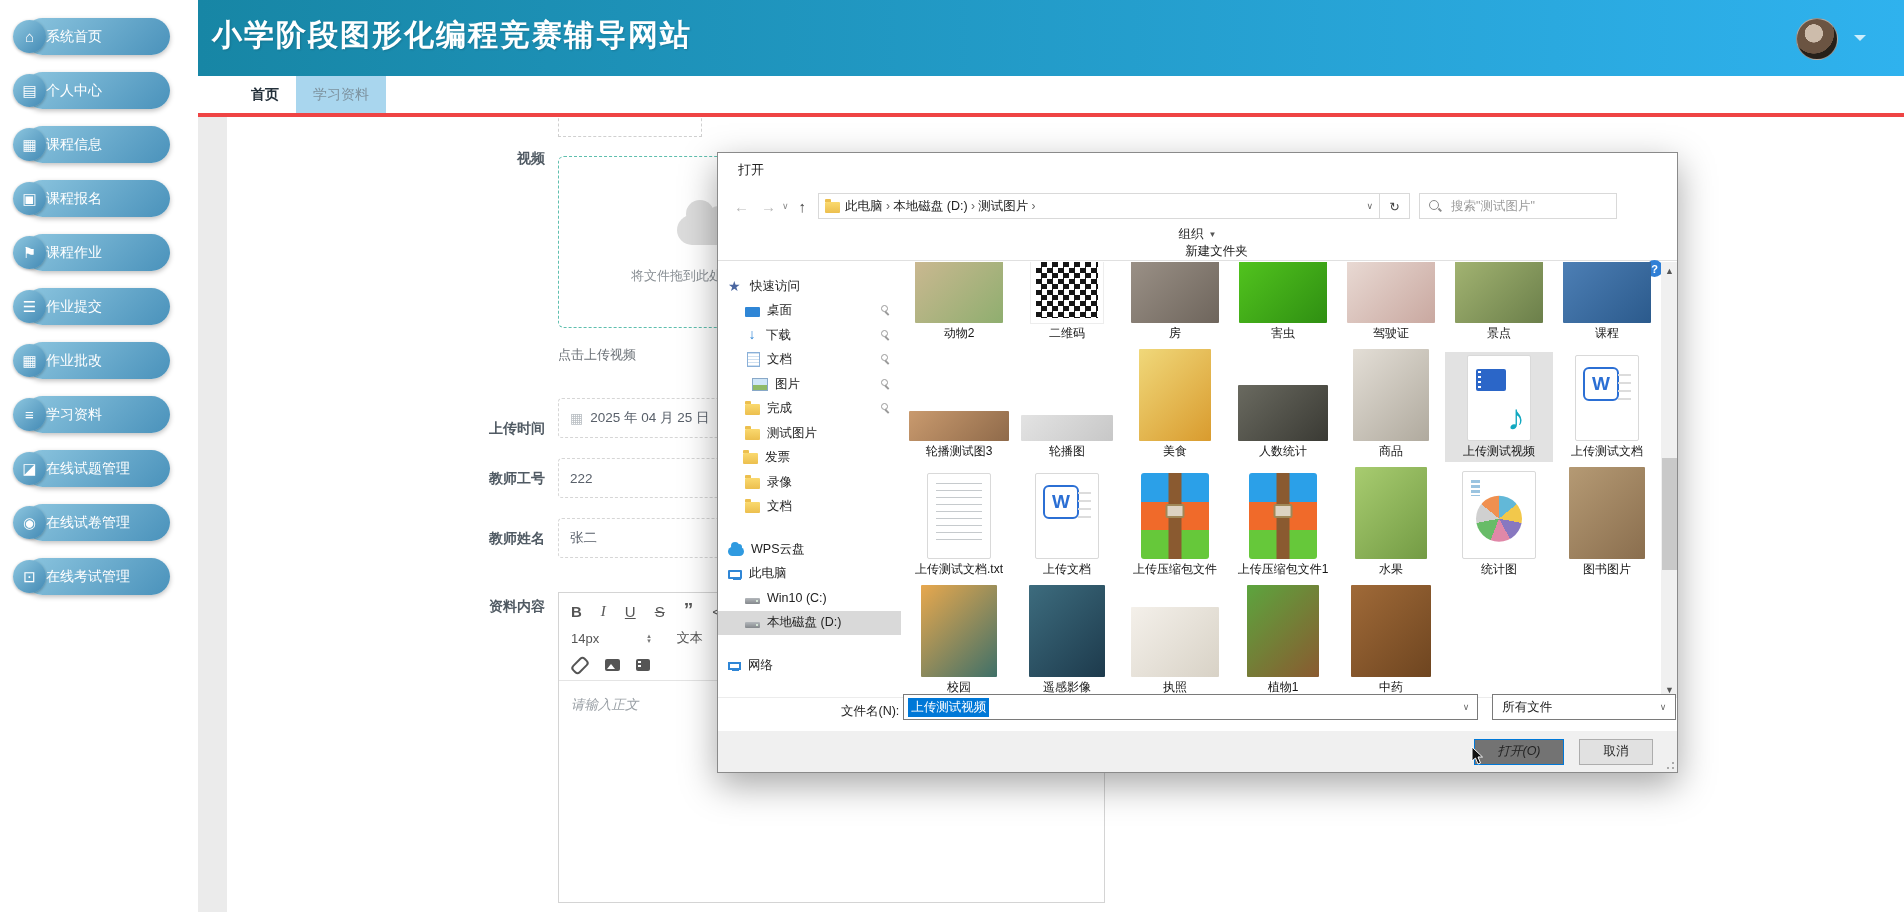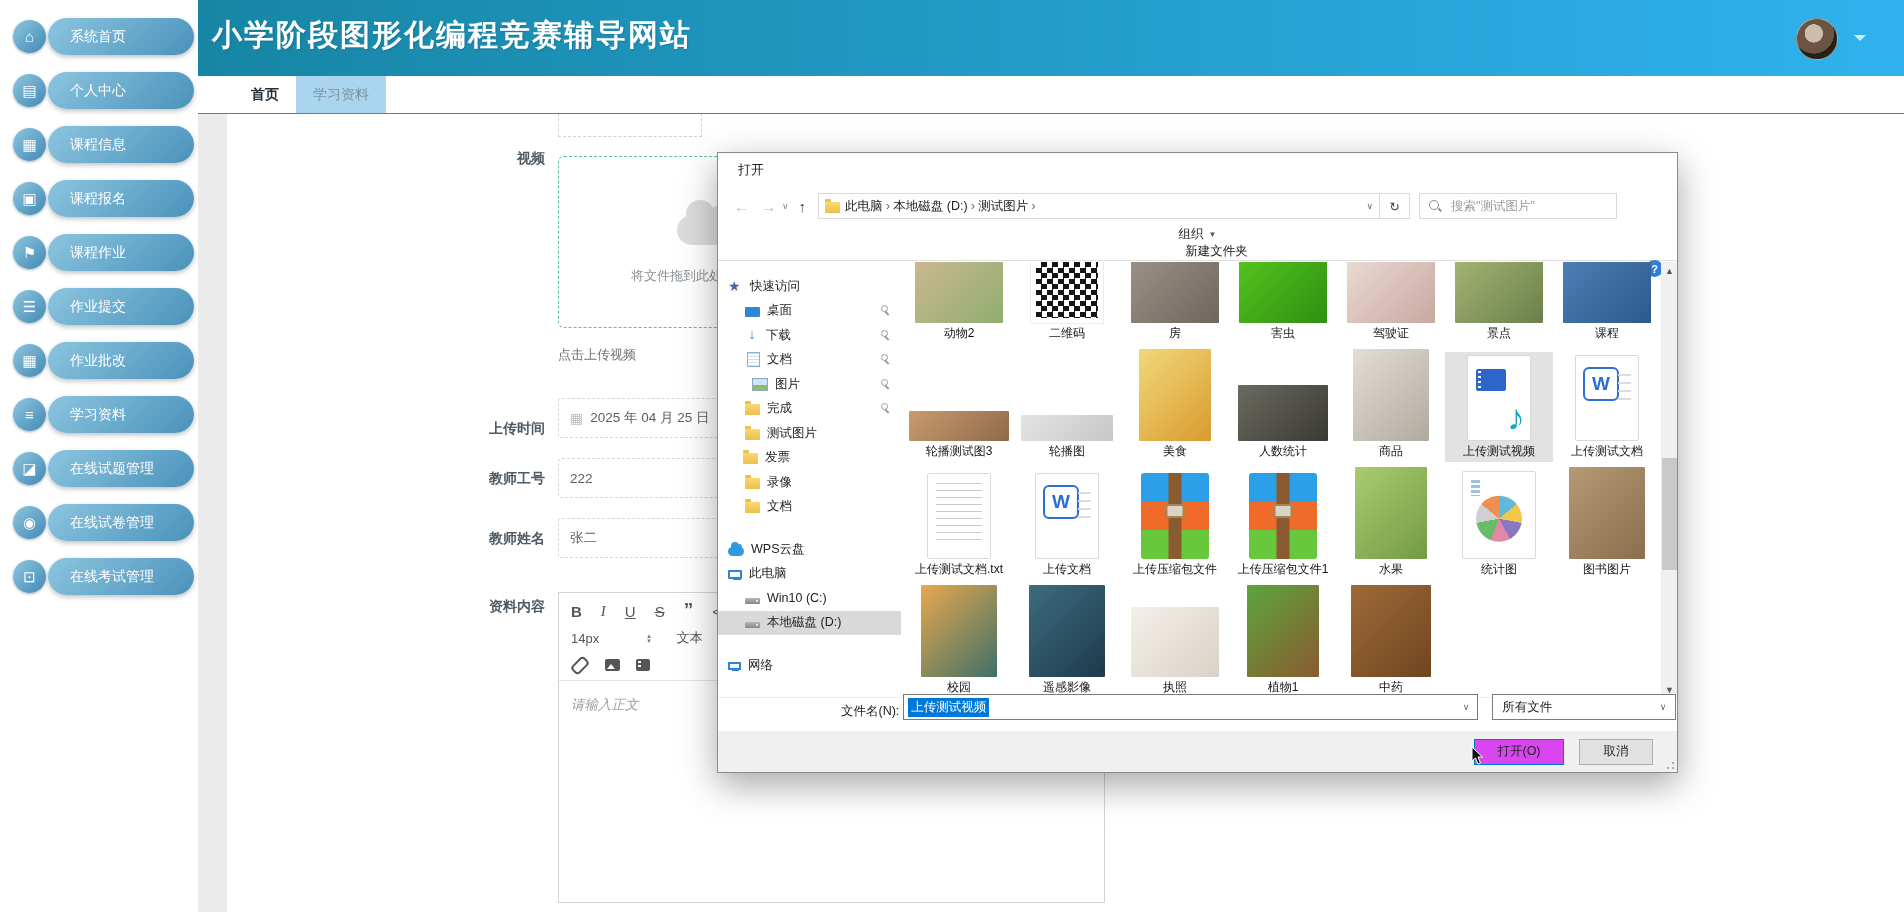--- a/index.html
+++ b/index.html
@@ -5,31 +5,31 @@
   html,body{margin:0;padding:0;background:#fff;}
   .page{position:relative;width:1904px;height:912px;overflow:hidden;background:#fff;
         font-family:"Liberation Sans","DejaVu Sans",sans-serif;}
 
   
   .sidebar{position:absolute;left:0;top:0;width:198px;height:912px;background:#fff;padding-top:10px;box-sizing:border-box;z-index:5;}
   .side-row{position:relative;height:54px;cursor:pointer;}
   .side-ico{position:absolute;left:13px;top:10px;width:33px;height:33px;border-radius:50%;
             background:linear-gradient(135deg,#8ec7e0,#4289b4);color:#fff;display:flex;align-items:center;
             justify-content:center;font-size:15px;z-index:2;box-shadow:0 1px 3px rgba(0,0,0,.3);}
-  .side-pill{position:absolute;left:48px;top:8px;width:146px;height:37px;border-radius:19px;
+  .side-pill{position:absolute;left:24px;top:8px;width:146px;height:37px;border-radius:19px;
              background:linear-gradient(135deg,#8cc5df,#4a92bb);color:#fff;font-size:14px;display:flex;
              align-items:center;padding-left:22px;box-sizing:border-box;box-shadow:0 2px 5px rgba(0,0,0,.25);}
 
   
   .app-header{position:absolute;left:198px;top:0;right:0;height:76px;background:linear-gradient(90deg,#1786a5,#2fb2ee);z-index:4;}
   .app-title{position:absolute;left:14px;top:15px;font-size:30px;font-weight:bold;color:#fff;letter-spacing:2px;text-shadow:1px 1px 2px rgba(0,0,0,.15);}
   .avatar{position:absolute;right:66px;top:18px;width:40px;height:40px;border-radius:50%;border:1px solid rgba(255,255,255,.5);
           background:radial-gradient(circle at 42% 36%,#cdbcab 0 26%,#6b5442 27% 58%,#262019 59%);cursor:pointer;}
   .avatar-caret{position:absolute;right:38px;top:35px;width:0;height:0;border:6px solid transparent;border-top-color:#cdeefc;cursor:pointer;}
-  .tabbar{position:absolute;left:198px;top:76px;right:0;height:37px;background:#fff;border-bottom:1px solid #ef4444;
+  .tabbar{position:absolute;left:198px;top:76px;right:0;height:37px;background:#fff;border-bottom:4px solid #ef4444;
           display:flex;align-items:stretch;padding-left:36px;z-index:4;}
   .tab{padding:0 17px;display:flex;align-items:center;font-size:14px;color:#24313b;font-weight:bold;cursor:pointer;}
   .tab.active{background:#a9d6ee;color:#7d929f;font-weight:normal;}
   .strip{position:absolute;left:198px;top:113px;width:29px;height:799px;background:#ebebeb;}
 
   
   .frag{position:absolute;left:558px;top:113px;width:142px;height:23px;border:1px dashed #d0d0d0;border-top:none;}
   .form-label{position:absolute;left:420px;width:125px;text-align:right;font-size:14px;font-weight:bold;color:#505a63;}
   .dropzone{position:absolute;left:558px;top:156px;width:280px;height:170px;border:1px dashed #5fbfae;border-radius:6px;background:#fff;cursor:pointer;}
   .cloud{position:absolute;left:118px;top:58px;width:64px;height:30px;background:#dcdcdc;border-radius:16px;}
@@ -145,21 +145,21 @@
   .fname-row{position:absolute;top:6px;left:123px;height:16px;display:flex;align-items:flex-end;}
   .fname-input{width:575px;height:26px;border:1px solid #7a7a7a;background:#fff;display:flex;align-items:center;
                padding-left:4px;box-sizing:border-box;position:relative;margin-left:4px;cursor:text;}
   .sel-text{background:#0078d7;color:#fff;padding:1px 3px;font-size:12.5px;}
   .in-caret{position:absolute;right:8px;font-size:9px;color:#666;cursor:pointer;}
   .ftype{margin-left:14px;width:184px;height:26px;border:1px solid #7a7a7a;background:#fff;display:flex;align-items:center;
          justify-content:space-between;padding:0 9px;box-sizing:border-box;cursor:pointer;}
   .btn-strip{position:absolute;left:0;right:0;bottom:0;height:41px;background:#f0f0f0;display:flex;align-items:center;
              justify-content:flex-end;gap:15px;padding-right:24px;box-sizing:border-box;}
   .btn{height:26px;font-size:12.5px;display:flex;align-items:center;justify-content:center;cursor:pointer;box-sizing:border-box;}
-  .btn-open{width:90px;background:#d946ef;border:1px solid #0078d7;position:relative;}
+  .btn-open{width:90px;background:#737373;border:1px solid #0078d7;position:relative;font-style:italic;}
   .btn-cancel{width:74px;background:#e1e1e1;border:1px solid #adadad;}
   .cursor-arrow{position:absolute;left:-4px;top:6px;}
   .grip{position:absolute;right:2px;bottom:2px;width:9px;height:9px;
         background:radial-gradient(circle 1px at 7px 2px,#aaa 99%,transparent),radial-gradient(circle 1px at 7px 7px,#aaa 99%,transparent),radial-gradient(circle 1px at 2px 7px,#aaa 99%,transparent);}
 </style>
 </head>
 <body>
 
 <div class="page">
 

